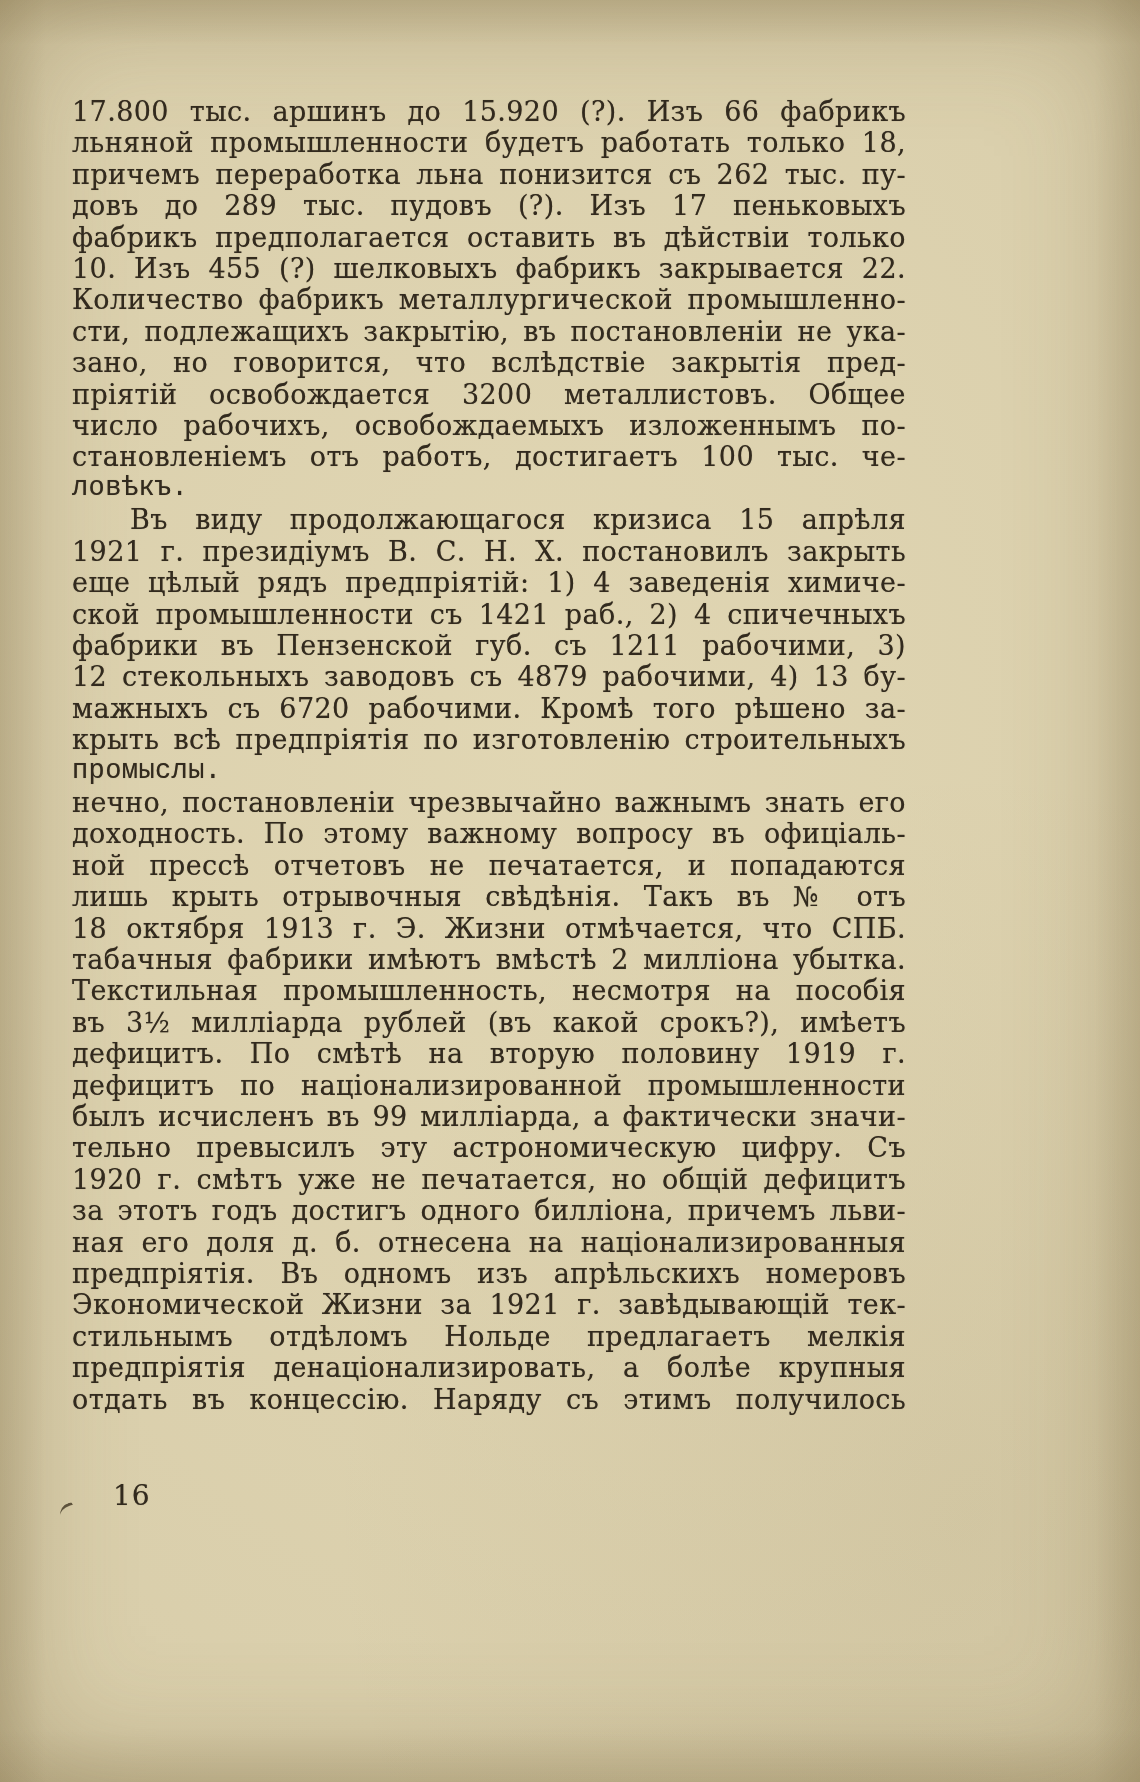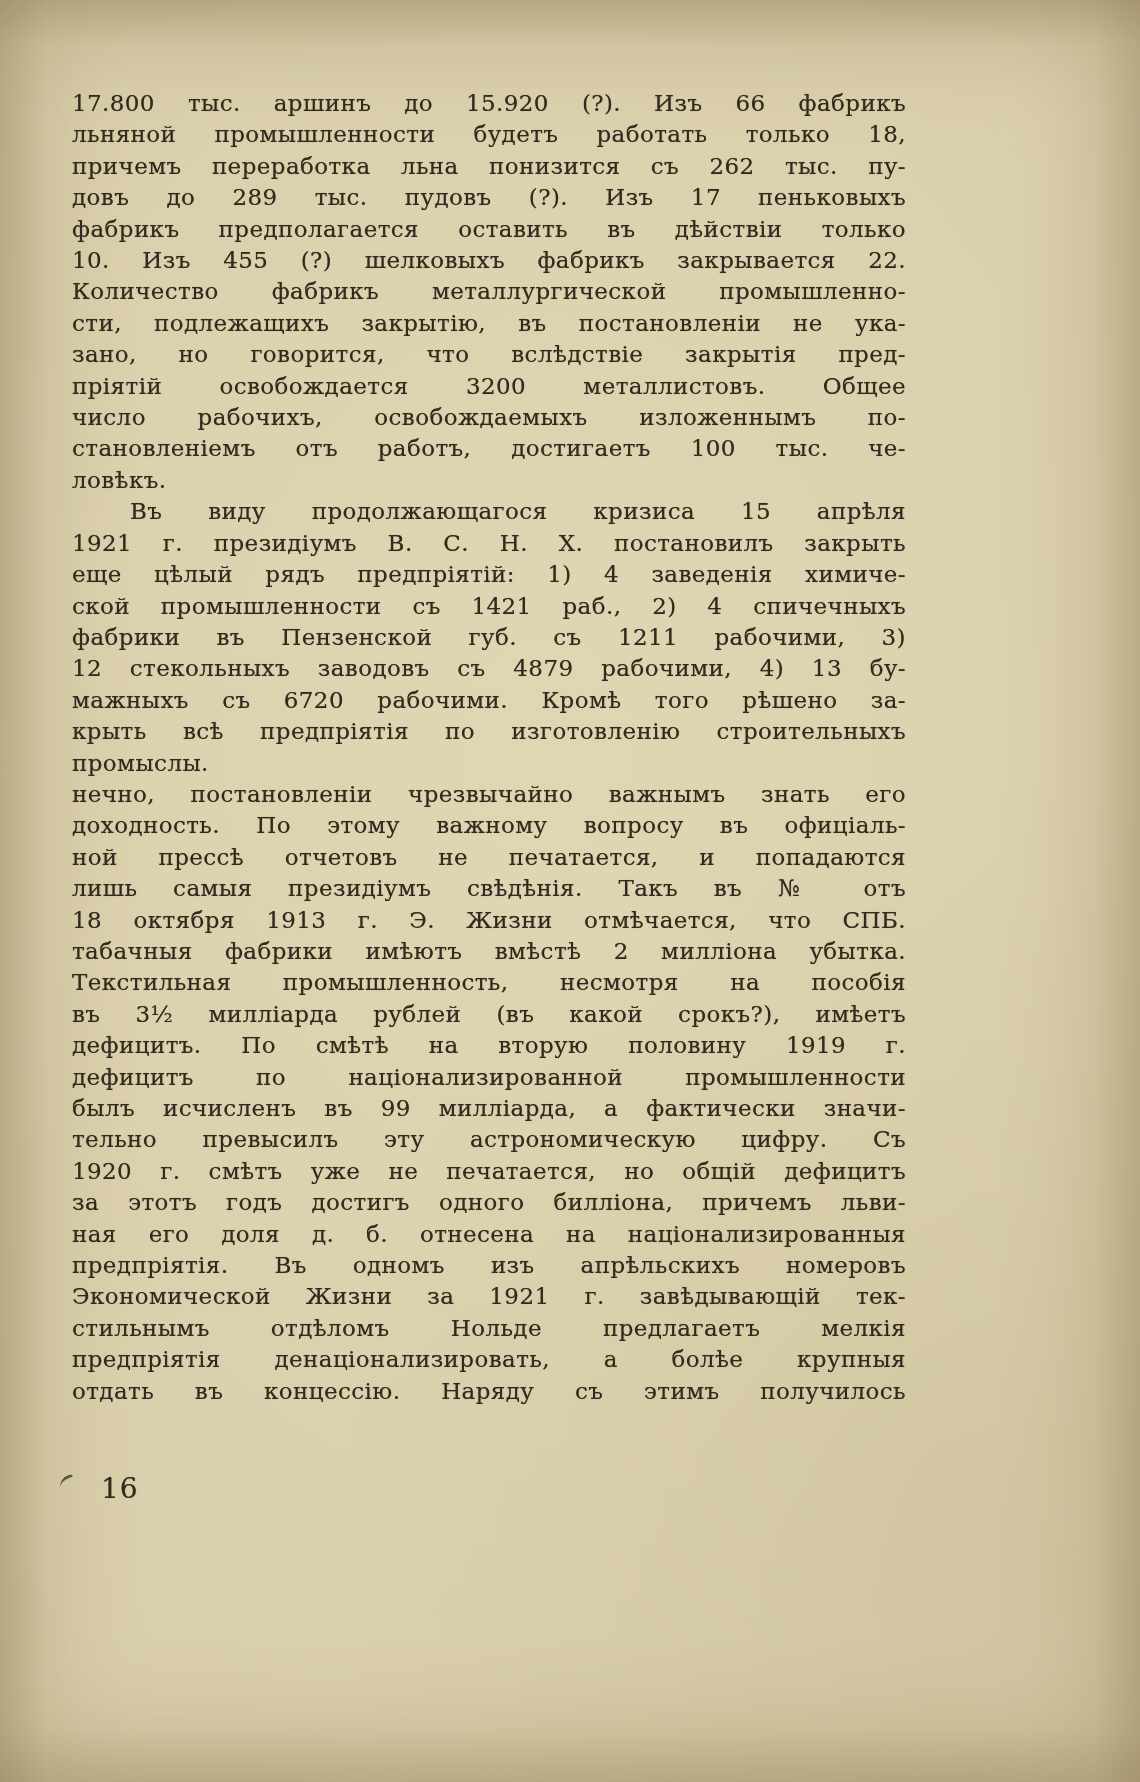--- a/index.html
+++ b/index.html
@@ -21,46 +21,48 @@
       linear-gradient(270deg, rgba(100,82,45,0.14) 0%, rgba(0,0,0,0) 4%),
       linear-gradient(0deg, rgba(110,92,52,0.14) 0%, rgba(0,0,0,0) 3%),
       var(--paper, #d8cdaa);
     box-shadow: inset 0 0 110px 25px rgba(112,92,50,0.30);
     font-family: "DejaVu Serif", "Liberation Serif", serif;
     color: var(--ink, #322a1e);
   }
   .text-block {
     position: absolute;
     left: 72px;
-    top: 88px;
+    top: 96px;
     width: 834px;
-    font-size: 23px;
+    font-size: 27px;
     line-height: 31.4px;
     letter-spacing: 0.4px;
     text-shadow: 0 0 0.7px rgba(50,40,25,0.55);
   }
   .paragraph { margin: 0; }
   .line {
     text-align: justify;
     text-align-last: justify;
     white-space: normal;
   }
   .line.last {
     text-align-last: left;
+    font-family: Liberation Mono, monospace;
   }
   .line.indent {
     text-indent: 58px;
   }
   .footer {
     position: absolute;
     left: 58px;
     top: 1472px;
     height: 40px;
     display: flex;
-    align-items: flex-start;
+    align-items: flex-end;
+    gap: 12px;
   }
   .pen-mark {
     display: inline-block;
     width: 15px;
     height: 9px;
     border-top: 3px solid rgba(55,44,26,0.75);
     border-radius: 80% 20% 0 0;
     transform: rotate(-18deg) translateY(4px);
     margin-right: 28px;
   }
@@ -98,21 +100,21 @@
         <div class="line">фабрики въ Пензенской губ. съ 1211 рабочими, 3)</div>
         <div class="line">12 стекольныхъ заводовъ съ 4879 рабочими, 4) 13 бу-</div>
         <div class="line">мажныхъ съ 6720 рабочими. Кромѣ того рѣшено за-</div>
         <div class="line">крыть всѣ предпріятія по изготовленію строительныхъ</div>
         <div class="line last">промыслы.</div>
       </div>
       <div class="paragraph">
         <div class="line">нечно, постановленіи чрезвычайно важнымъ знать его</div>
         <div class="line">доходность. По этому важному вопросу въ офиціаль-</div>
         <div class="line">ной прессѣ отчетовъ не печатается, и попадаются</div>
-        <div class="line">лишь самыя президіумъ свѣдѣнія. Такъ въ № отъ</div>
+        <div class="line">лишь крыть отрывочныя свѣдѣнія. Такъ въ № отъ</div>
         <div class="line">18 октября 1913 г. Э. Жизни отмѣчается, что СПБ.</div>
         <div class="line">табачныя фабрики имѣютъ вмѣстѣ 2 милліона убытка.</div>
         <div class="line">Текстильная промышленность, несмотря на пособія</div>
         <div class="line">въ 3½ милліарда рублей (въ какой срокъ?), имѣетъ</div>
         <div class="line">дефицитъ. По смѣтѣ на вторую половину 1919 г.</div>
         <div class="line">дефицитъ по націонализированной промышленности</div>
         <div class="line">былъ исчисленъ въ 99 милліарда, а фактически значи-</div>
         <div class="line">тельно превысилъ эту астрономическую цифру. Съ</div>
         <div class="line">1920 г. смѣтъ уже не печатается, но общій дефицитъ</div>
         <div class="line">за этотъ годъ достигъ одного билліона, причемъ льви-</div>

